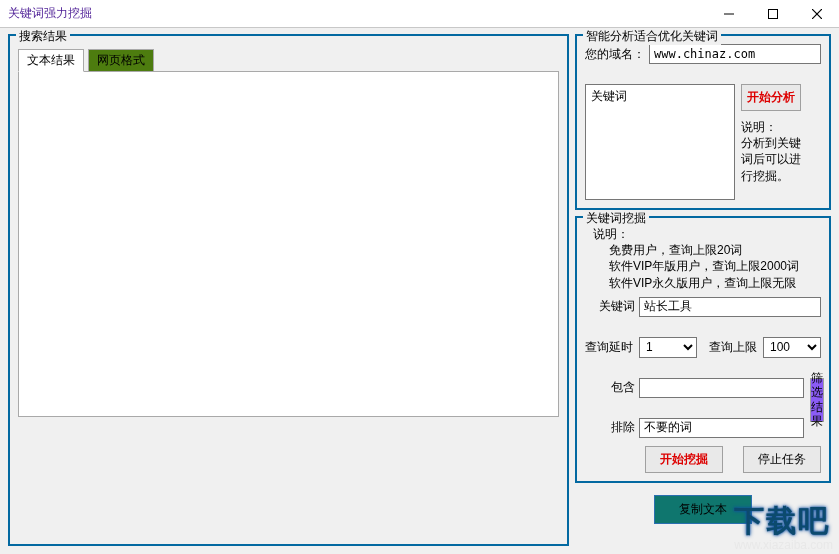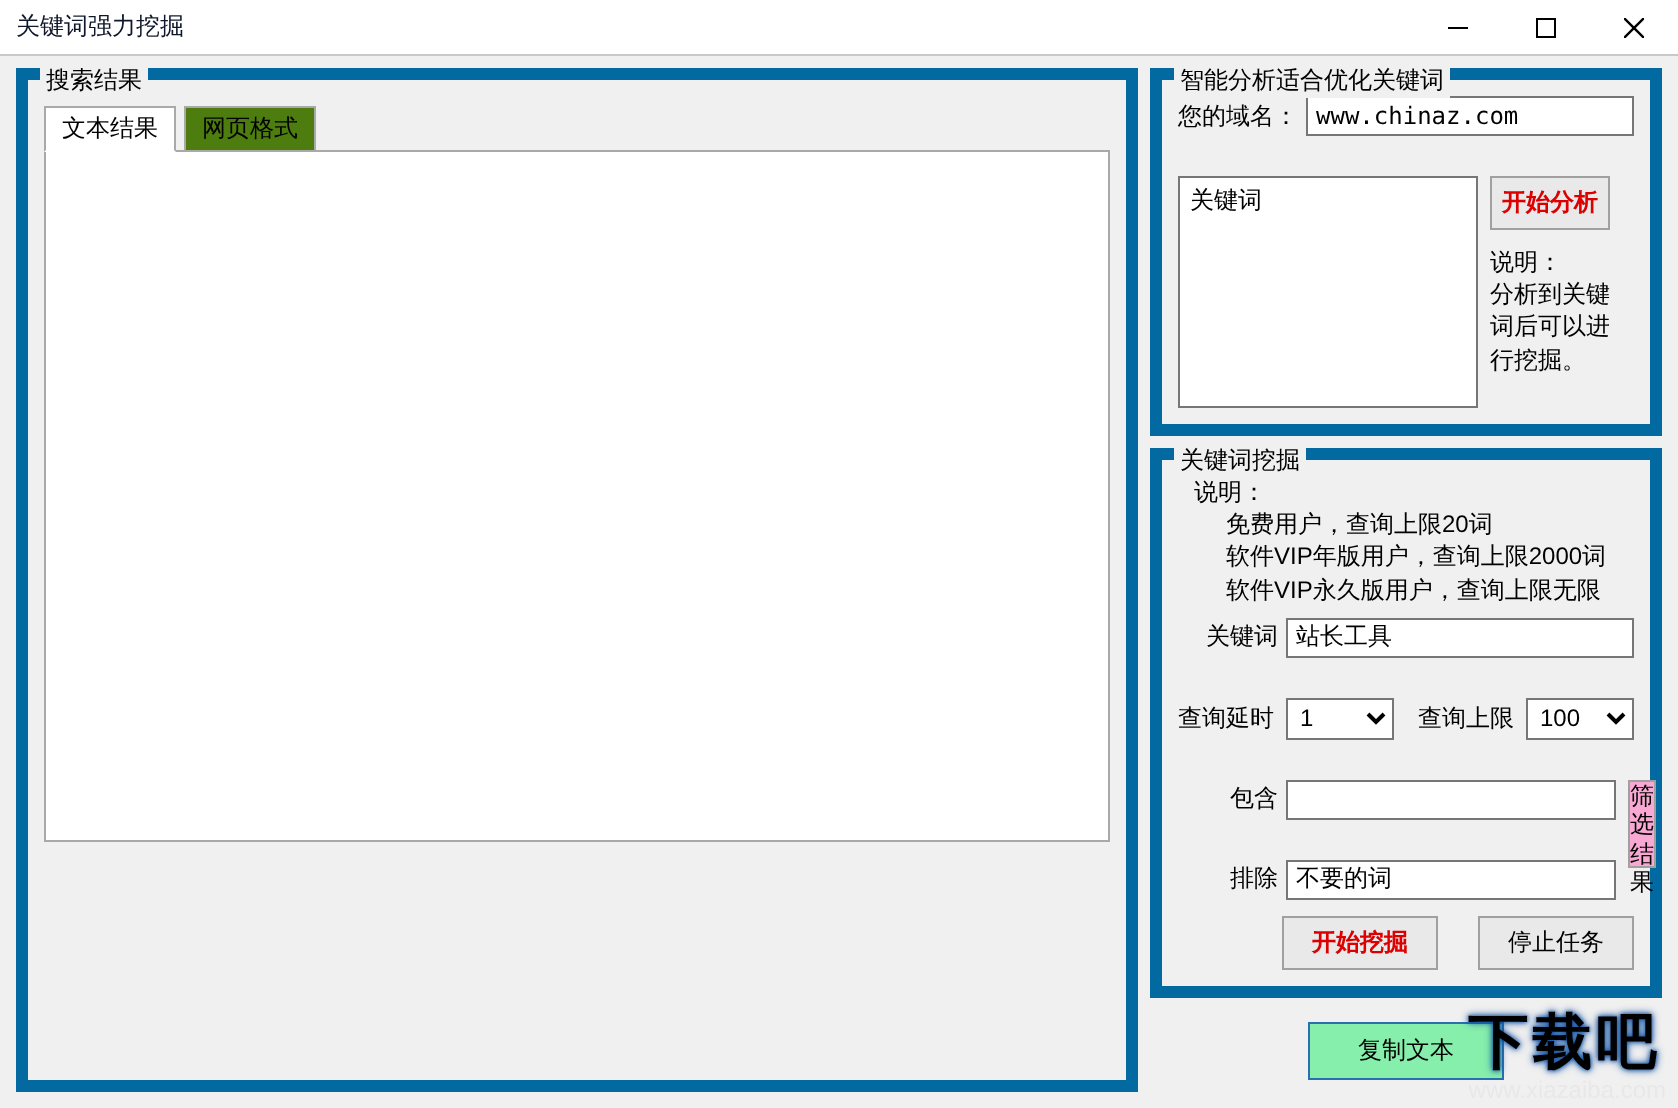--- a/index.html
+++ b/index.html
@@ -1,71 +1,71 @@
 <!DOCTYPE html>
 <html><head>
 <meta charset="utf-8">
 <style>
 * { box-sizing: border-box; font-family: "Microsoft YaHei", SimSun, Arial, sans-serif; font-size: 12px; }
 body { margin: 0; background: #f0f0f0; width: 839px; height: 554px; overflow: hidden; }
 
 .titlebar { height: 28px; background: #fff; display: flex; align-items: center; border-bottom: 1px solid #c8c8c8; }
-.titlebar .title { padding-left: 8px; color: #0f172a; flex: 1; }
+.titlebar .title { padding-left: 8px; color: #4c1d95; flex: 1; }
 .titlebar .btns { display: flex; }
 .titlebar .btn { width: 44px; height: 28px; display: flex; align-items: center; justify-content: center; font-size: 13px; }
 .titlebar .btn svg { width: 10px; height: 10px; }
 
 .body { display: flex; padding: 6px 8px 8px 8px; gap: 6px; height: calc(100% - 28px); }
 
 .left { flex: 1; display: flex; flex-direction: column; gap: 4px; }
 .right { width: 256px; display: flex; flex-direction: column; gap: 6px; }
 
-.groupbox { border: 6px solid #0369a1; padding: 8px 8px 8px 8px; position: relative; }
+.groupbox { border: 2px solid #0369a1; padding: 8px 8px 8px 8px; position: relative; }
 .groupbox .legend { position: absolute; top: -8px; left: 6px; background: #f0f0f0; padding: 0 3px; }
 
 .tabs { display: flex; gap: 4px; margin-top: 4px; }
 .tab { padding: 2px 8px; border: 1px solid #a9a9a9; background: #fff; position: relative; top: 1px; }
 .tab.inactive { background: #4d7c0f; border-bottom: 1px solid #a9a9a9; }
 .tab.active { border-bottom: 1px solid #fff; z-index: 2; }
 .tabcontent { border: 1px solid #a9a9a9; background: #fff; height: 346px; }
 
 .logbox { background: #000; border: 1px solid #a9a9a9; height: 62px; margin-top: 2px; }
 
 .row { display: flex; align-items: center; margin-bottom: 20px; gap: 4px; }
 .lbl { width: 50px; text-align: right; white-space: nowrap; }
 .input { border: 1px solid #767676; background: #fff; padding: 2px 4px; height: 20px; flex: 1; font-family: inherit; }
 .select { border: 1px solid #767676; background: #fff; height: 21px; padding: 0 2px; }
 .textarea { border: 1px solid #767676; background: #fff; resize: none; }
 
 .btn-normal { border: 1px solid #a0a0a0; background: #e9e9e9; padding: 4px 14px; cursor: default; }
 .btn-red { color: #d00; font-weight: bold; }
-.btn-copy { border: 1px solid #2a6fb0; background: #86efac; padding: 5px 24px; color: #000; }
+.btn-copy { border: 1px solid #2a6fb0; background: #0f766e; padding: 5px 24px; color: #000; }
 
 .desc { color: #000; line-height: 1.35; }
 .desc-indent { padding-left: 24px; }
 
 .watermark { position: absolute; right: 6px; bottom: 2px; pointer-events: none; }
-.watermark .wm1 { font-size: 30px; font-weight: 700; color: #000000; text-shadow: 0 0 4px #1050a0, 0 0 2px #1050a0; letter-spacing: 2px; }
+.watermark .wm1 { font-size: 30px; font-weight: 700; color: #0c4a6e; text-shadow: 0 0 4px #1050a0, 0 0 2px #1050a0; letter-spacing: 2px; }
 .watermark .wm2 { font-size: 12px; color: #e8e8e8; text-align: right; margin-top: -4px; }
 
 .fieldset-analysis .textarea-wrap { display:flex; gap:6px; }
 .fieldset-analysis .textarea { width: 150px; height: 116px; padding: 3px 5px; }
 .fieldset-analysis .side { width: 60px; display:flex; flex-direction:column; gap:8px; }
 .fieldset-analysis .start-btn { border:1px solid #a0a0a0; background:#e9e9e9; color:#d00; font-weight:bold; padding:4px 2px; text-align:center; }
 
 .fieldset-mining .twoup { display:flex; align-items:center; gap:6px; }
 .fieldset-mining .half-lbl { white-space: nowrap; }
 
 .chkrow { display:flex; align-items:center; justify-content:flex-end; gap:14px; width:100%; }
 .chk { display:flex; align-items:center; gap:3px; }
 .chk input { width:13px; height:13px; margin:0; }
 
 .bottom-row { display:flex; gap:20px; justify-content:flex-end; margin-top:8px; }
 
-.filter-btn { border:1px solid #a0a0a0; background:#f9a8d4; width:38px; height:44px; display:flex; align-items:flex-start; justify-content:center; text-align:center; line-height:1.2; }
+.filter-btn { border:1px solid #a0a0a0; background:#8b5cf6; width:38px; height:44px; display:flex; align-items:center; justify-content:center; text-align:center; line-height:1.2; }
 
 .copy-row { display:flex; justify-content:center; margin-top:6px; }
 </style>
 </head>
 <body>
 
 <div class="titlebar">
   <div class="title">关键词强力挖掘</div>
   <div class="btns">
     <div class="btn">

